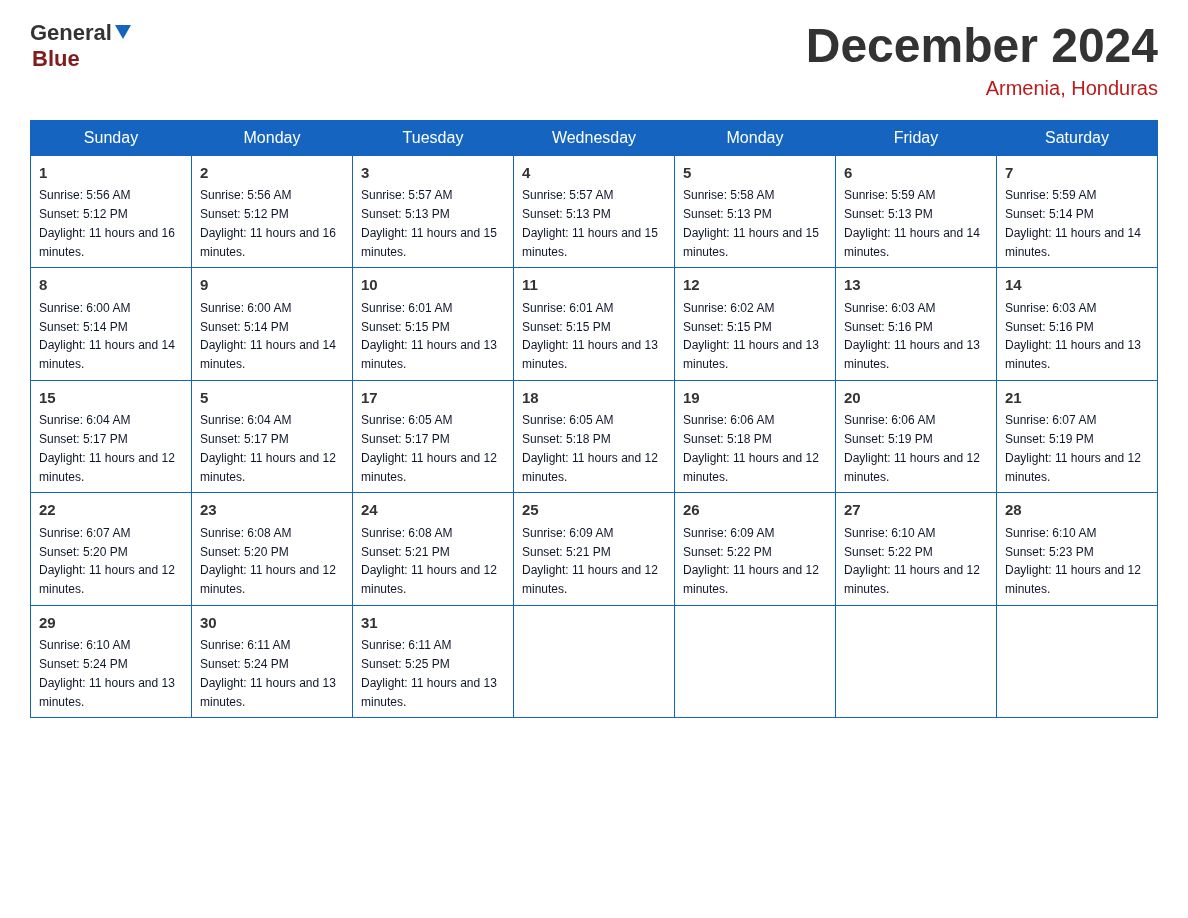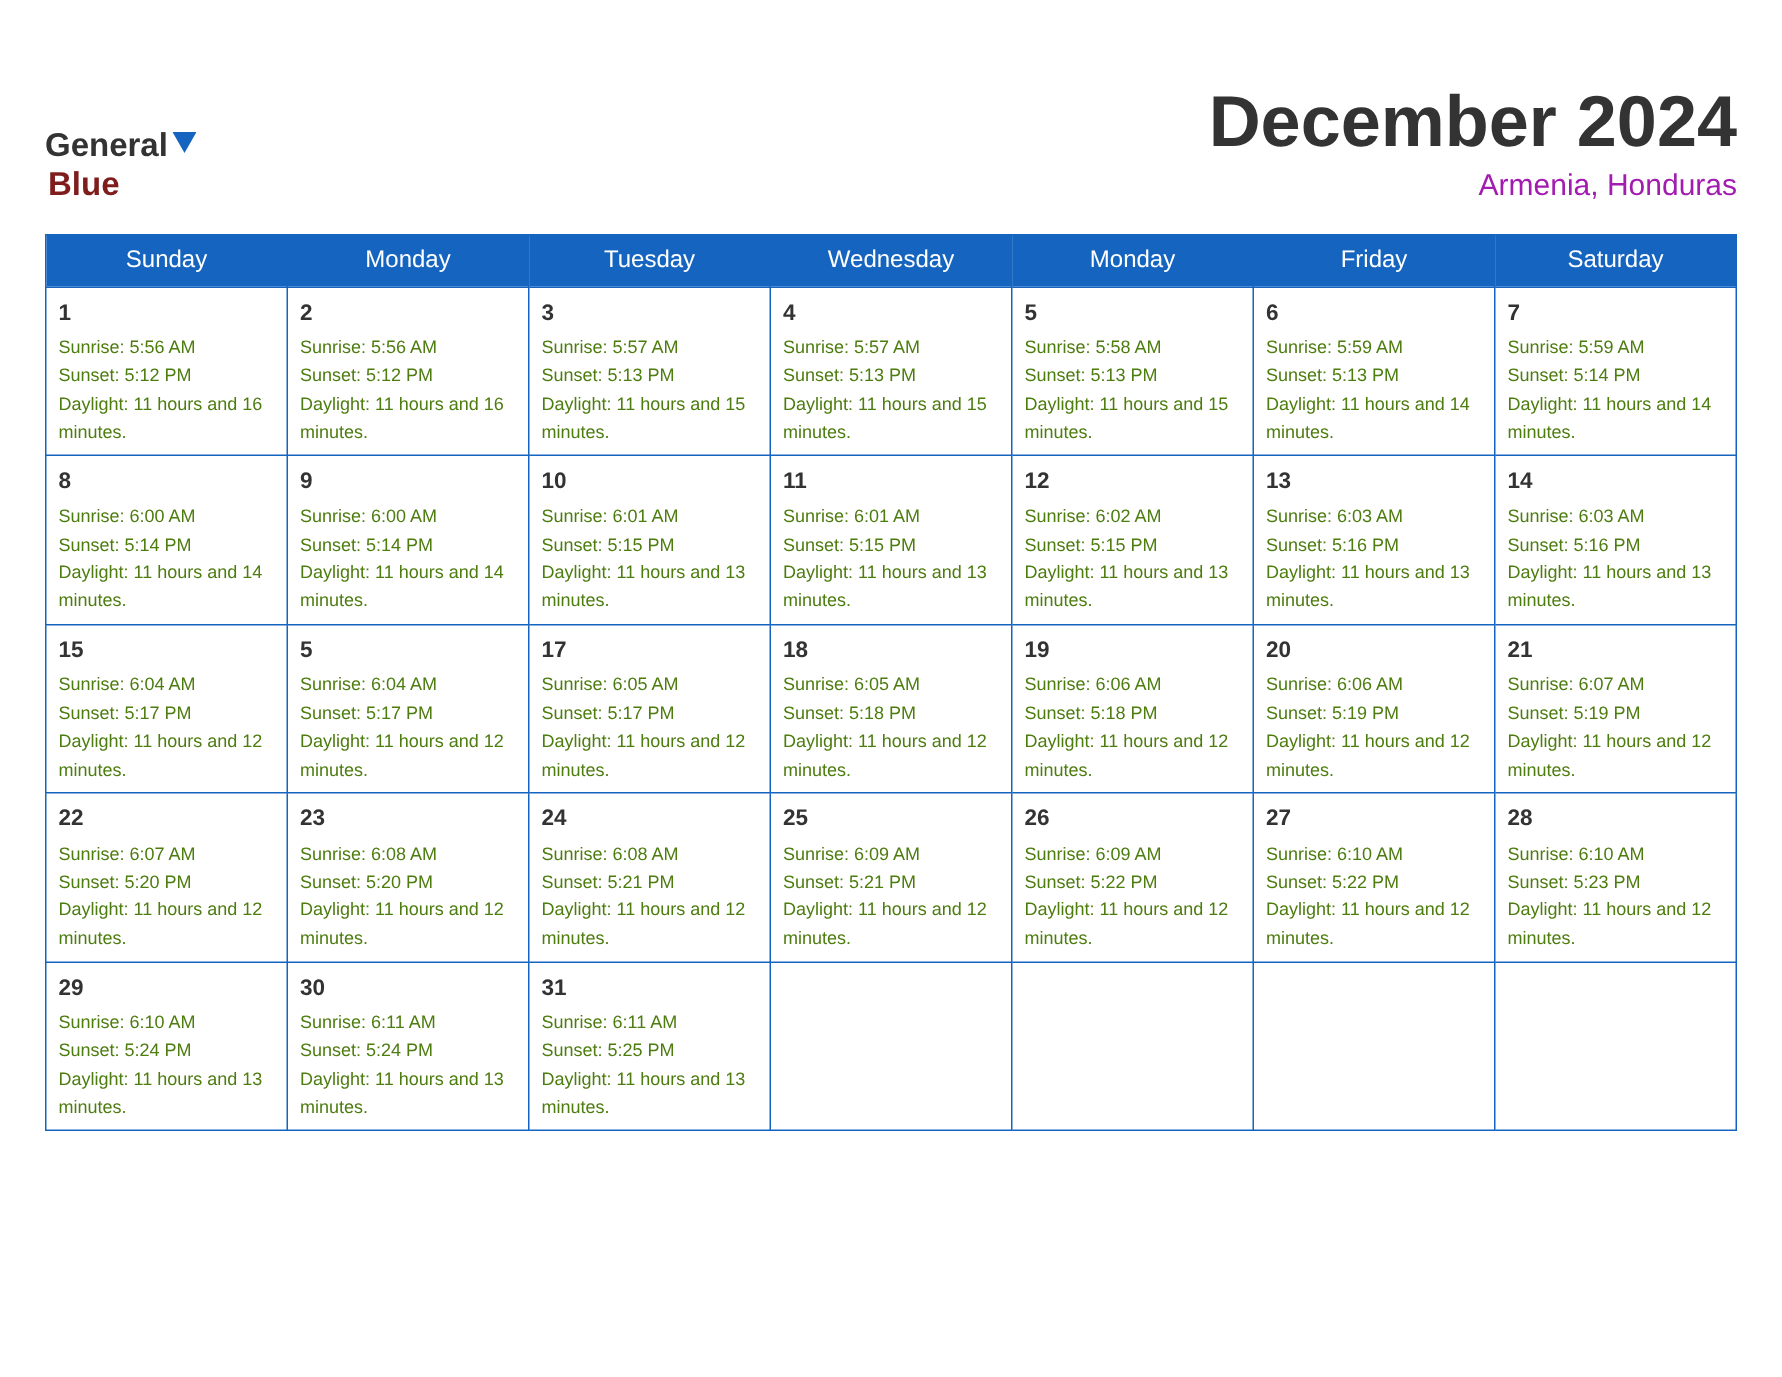--- a/index.html
+++ b/index.html
@@ -5,36 +5,35 @@
     * { box-sizing: border-box; margin: 0; padding: 0; }
     body {
       font-family: Arial, sans-serif;
       background: #fff;
       padding: 20px 30px;
       color: #333;
     }
     .header {
       display: flex;
       justify-content: space-between;
-      align-items: flex-end;
+      align-items: flex-start;
       margin-bottom: 20px;
-      margin-top: 36px;
     }
     .title-section {
       text-align: right;
     }
     .calendar-title {
       font-size: 48px;
       font-weight: bold;
       color: #333;
       line-height: 1.1;
     }
     .calendar-subtitle {
       font-size: 20px;
-      color: #a21caf;
+      color: #b91c1c;
       margin-top: 4px;
     }
     .calendar-table {
       width: 100%;
       border-collapse: collapse;
       border: 1px solid #1565c0;
     }
     .calendar-table th {
       background-color: #1565c0;
       color: #fff;
@@ -54,21 +53,21 @@
       min-height: 90px;
     }
     .day-num {
       font-size: 15px;
       font-weight: bold;
       color: #333;
       display: block;
       margin-bottom: 2px;
     }
     .day-info {
-      color: #4d7c0f;
+      color: #0f172a;
       font-size: 12px;
       line-height: 1.55;
     }
     .empty-cell {
       background: #fff;
     }
     .logo-wrapper {
       display: flex;
       flex-direction: column;
     }

